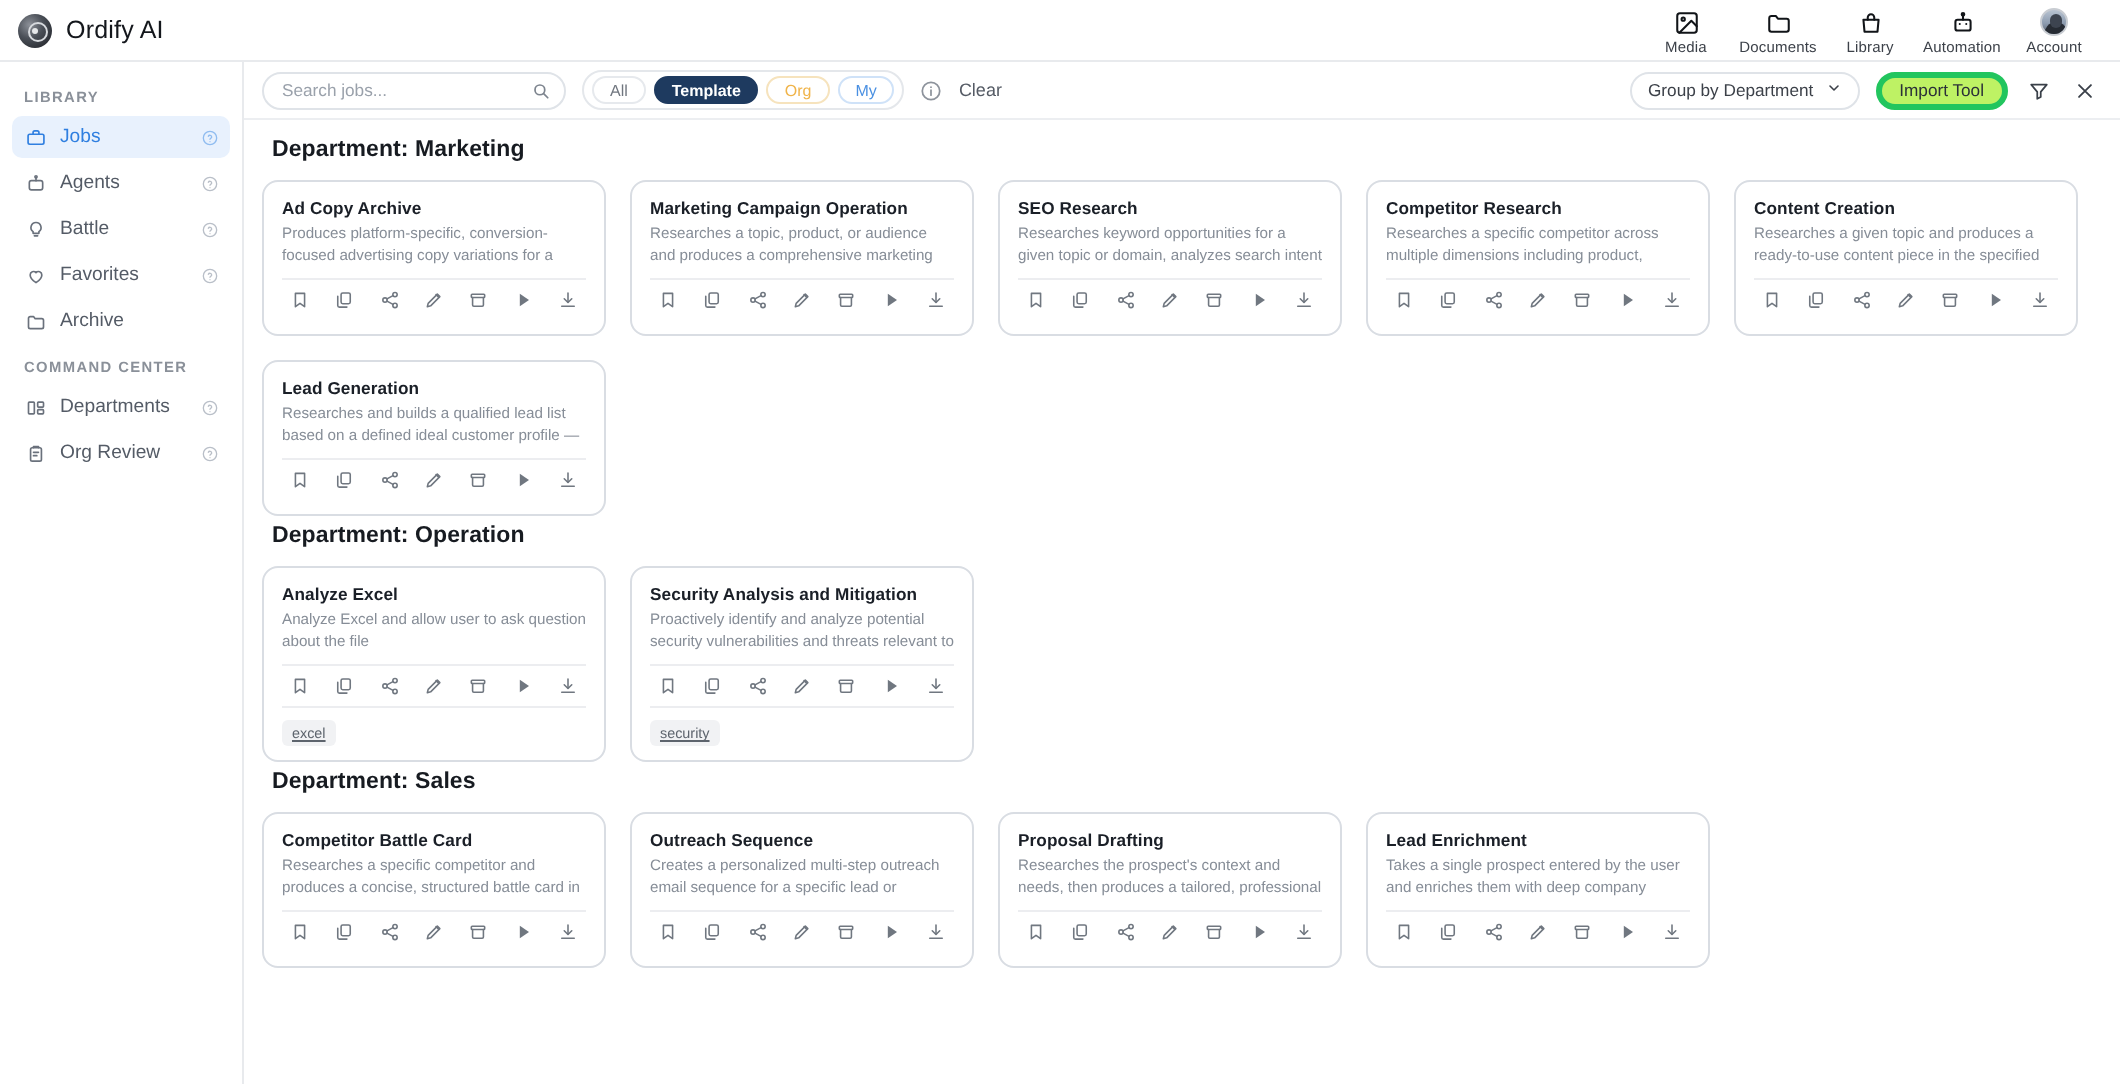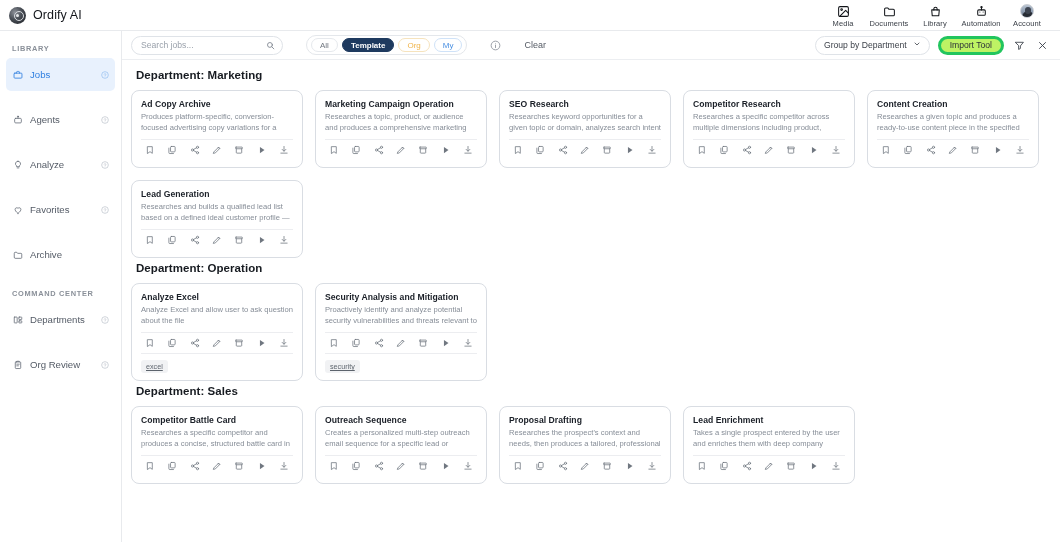--- a/index.html
+++ b/index.html
@@ -67,41 +67,41 @@
     border-right: 1px solid #e8eaed;
     background: #fff;
     padding: 7px 6px 0 6px;
   }
   .side-section {
     font-size: 7.4px; font-weight: 700; letter-spacing: .7px;
     color: #8a9099; padding: 6px 6px 5px 6px; text-transform: uppercase;
   }
   .side-item {
     display: flex; align-items: center; gap: 7px;
-    height: 33px; padding: 0 6px; border-radius: 5px;
-    font-size: 9.6px; color: #545b66; cursor: pointer; margin-bottom: 12px;
+    height: 21px; padding: 0 6px; border-radius: 5px;
+    font-size: 9.6px; color: #545b66; cursor: pointer; margin-bottom: 2px;
     position: relative;
   }
   .side-item .si-icon { width: 11px; display: flex; align-items: center; justify-content: center; flex: none; color: #6a717c; }
   .side-item .si-label { flex: 1; }
   .side-item .si-help { color: #b9bfc8; display: flex; align-items: center; }
   .side-item.active { background: #e8f1fd; color: #2f7fe0; }
   .side-item.active .si-icon { color: #2f7fe0; }
   .side-item.active .si-help { color: #8fbcf0; }
 
   
   .main { flex: 1; min-width: 0; display: flex; flex-direction: column; background: #fff; }
 
   .toolbar {
     height: 29px; min-height: 29px;
     display: flex; align-items: center; justify-content: space-between;
     padding: 0 10px 0 9px;
     border-bottom: 1px solid #eceef1;
   }
-  .tb-left { display: flex; align-items: center; gap: 23px; }
+  .tb-left { display: flex; align-items: center; gap: 8px; }
   .search-box {
     width: 152px; height: 19px; border: 1px solid #dfe3e8; border-radius: 10px;
     display: flex; align-items: center; padding: 0 7px 0 9px; background: #fff;
   }
   .search-box input {
     flex: 1; border: 0; outline: 0; font-size: 8.6px; color: #3c4149;
     font-family: "Liberation Sans", sans-serif; background: transparent;
   }
   .search-box input::placeholder { color: #9aa1ab; }
   .search-icon { color: #7d848e; display: flex; }
@@ -266,21 +266,21 @@
         </span>
       </div>
 
       <div class="side-item">
         <span class="si-icon">
           <svg width="10" height="10" viewBox="0 0 24 24" fill="none" stroke="currentColor" stroke-width="2" stroke-linecap="round" stroke-linejoin="round">
               <path d="M12 3a6 6 0 00-3.5 10.9V16h7v-2.1A6 6 0 0012 3z"></path>
               <path d="M10 19h4"></path>
             </svg>
         </span>
-        <span class="si-label">Analyze</span>
+        <span class="si-label">Battle</span>
         <span class="si-help">
           <svg width="8" height="8" viewBox="0 0 24 24" fill="none" stroke="currentColor" stroke-width="2">
               <circle cx="12" cy="12" r="10"></circle>
               <path d="M9.5 9.5a2.6 2.6 0 015 1c0 1.8-2.5 2-2.5 3.5" stroke-linecap="round"></path>
               <circle cx="12" cy="17.5" r=".9" fill="currentColor" stroke="none"></circle>
             </svg>
         </span>
       </div>
 
       <div class="side-item">

